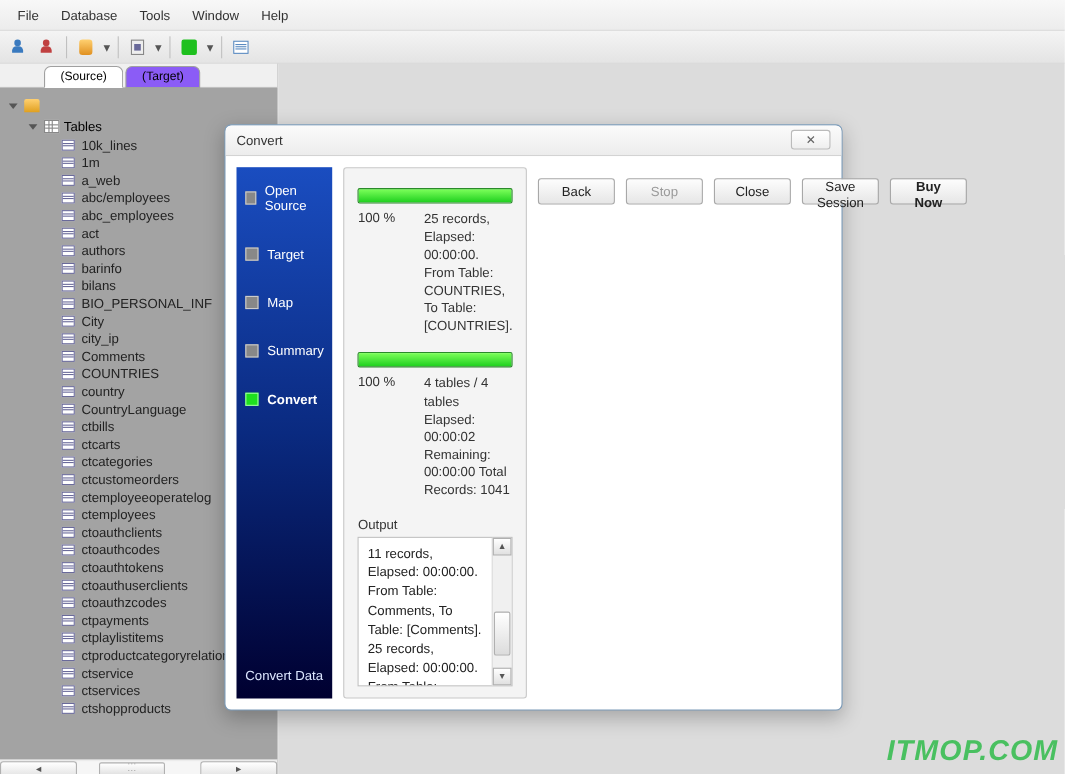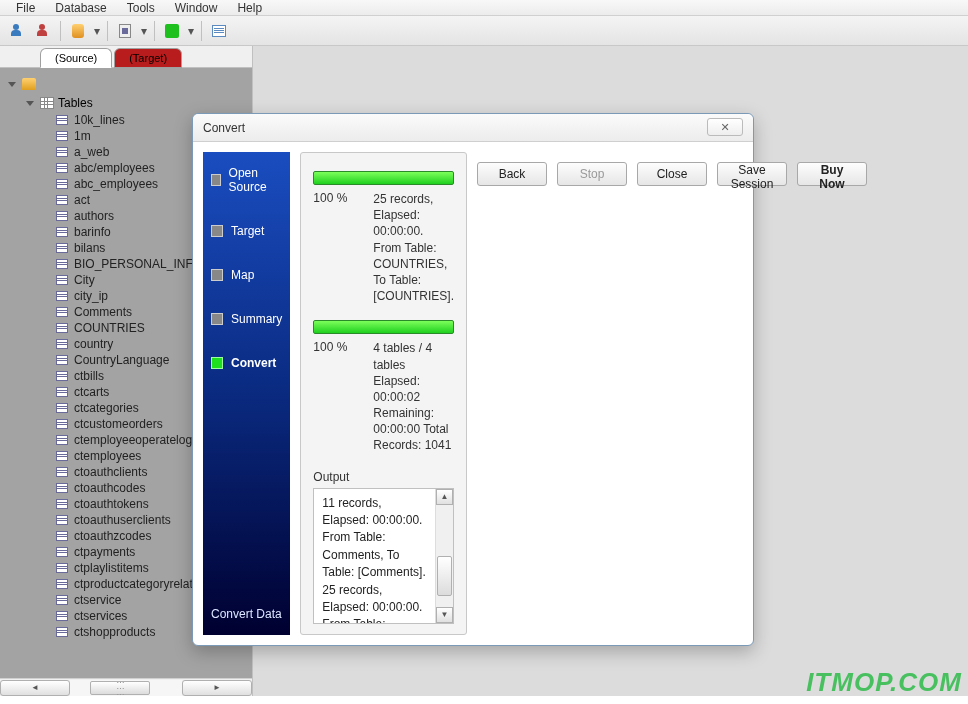--- a/index.html
+++ b/index.html
@@ -1,32 +1,32 @@
 <!DOCTYPE html>
 <html><head>
 <meta charset="utf-8">
 <style>
 * { box-sizing: border-box; margin: 0; padding: 0; font-family: "Segoe UI", Tahoma, sans-serif; font-size: 12px; }
 body { background: #fff; width: 968px; height: 704px; overflow: hidden; position: relative; }
 
 
-.menubar { background: linear-gradient(#f8f8f8, #ececec); border-bottom: 1px solid #d0d0d0; height: 16px; display: flex; align-items: center; padding: 0 6px; }
+.menubar { background: linear-gradient(#f8f8f8, #ececec); border-bottom: 1px solid #d0d0d0; height: 28px; display: flex; align-items: center; padding: 0 6px; }
 .menubar span { padding: 3px 10px; color: #333; cursor: default; }
 
 
 .toolbar { background: linear-gradient(#f4f4f4, #e4e4e4); border-bottom: 1px solid #c8c8c8; height: 30px; display: flex; align-items: center; padding: 0 6px; gap: 4px; }
 .tbtn { width: 22px; height: 22px; border: 1px solid transparent; border-radius: 2px; display: flex; align-items: center; justify-content: center; }
 .tsep { width: 1px; height: 20px; background: #c0c0c0; margin: 0 2px; }
 .drop { width: 8px; display: flex; align-items: center; justify-content: center; color: #555; }
 
 
 .main { display: flex; height: calc(100% - 54px); background: #fff; }
 .leftwrap { width: 253px; border-right: 1px solid #c0c0c0; display: flex; flex-direction: column; }
 .tabs { height: 22px; background: #f0f0f0; display: flex; align-items: flex-end; padding-left: 40px; border-bottom: 1px solid #c0c0c0; }
-.tab { padding: 3px 14px 3px 14px; border: 1px solid #a0a0a0; border-top-left-radius: 6px; border-top-right-radius: 6px; background: #b91c1c; position: relative; top: 1px; font-size: 11px; margin-right: 2px; }
+.tab { padding: 3px 14px 3px 14px; border: 1px solid #a0a0a0; border-top-left-radius: 6px; border-top-right-radius: 6px; background: #8b5cf6; position: relative; top: 1px; font-size: 11px; margin-right: 2px; }
 .tab.active { background: #fff; border-bottom-color: #fff; }
 
 .tree { flex: 1; overflow: auto; background: #a3a3a3; padding: 10px 4px 4px 4px; }
 .tree-root { margin-left: 4px; }
 .tree-db { display: flex; align-items: center; gap: 4px; }
 .tri { width: 0; height: 0; border-left: 4px solid transparent; border-right: 4px solid transparent; border-top: 5px solid #555; display: inline-block; margin-right: 2px; }
 .db-icon { width: 14px; height: 12px; background: linear-gradient(#ffd070, #e0a020); border-radius: 2px 2px 0 0; position: relative; }
 .tables-node { display: flex; align-items: center; margin-left: 18px; margin-top: 6px; gap: 4px; }
 .tbl-grid-icon { width: 14px; height: 12px; background: #fff; border: 1px solid #888; position: relative; }
 .tbl-grid-icon::before { content:""; position:absolute; left:0; right:0; top:3px; height:1px; background:#888; box-shadow: 0 3px 0 #888; }
@@ -38,21 +38,21 @@
 
 .hscroll { height: 18px; background: #f0f0f0; display: flex; align-items: center; border-top: 1px solid #d0d0d0; }
 .hscroll .btn { width: 18px; height: 16px; background: linear-gradient(#fff,#e0e0e0); border: 1px solid #b0b0b0; display:flex; align-items:center; justify-content:center; font-size:8px; color:#555; }
 .hscroll .track { flex:1; height: 16px; background: #f6f6f6; position: relative; }
 .hscroll .thumb { position:absolute; left:20px; width:60px; top:1px; bottom:1px; background: linear-gradient(#fff,#dcdcdc); border:1px solid #b0b0b0; border-radius:2px; display:flex; align-items:center; justify-content:center; }
 .hscroll .thumb::after{ content:"⋮⋮⋮"; letter-spacing:-2px; color:#999; font-size:8px; transform:rotate(90deg); }
 
 .right { flex:1; background: #dcdcdc; position: relative; }
 
 
-.dialog { position: absolute; left: 192px; top: 113px; width: 562px; background: #fff; border: 1px solid #7a9ab8; border-radius: 6px; box-shadow: 0 6px 18px rgba(0,0,0,.25); }
+.dialog { position: absolute; left: 204px; top: 113px; width: 562px; background: #fff; border: 1px solid #7a9ab8; border-radius: 6px; box-shadow: 0 6px 18px rgba(0,0,0,.25); }
 .dlg-title { height: 28px; display: flex; align-items: center; padding: 0 10px; border-bottom: 1px solid #cfcfcf; position: relative; border-radius: 6px 6px 0 0; background: linear-gradient(#fbfbfb,#ececec); }
 .dlg-title .txt { color: #333; }
 .dlg-close { position:absolute; right:10px; top:4px; width: 36px; height: 18px; border:1px solid #bbb; border-radius:3px; background: linear-gradient(#fff,#eee); display:flex; align-items:center; justify-content:center; color:#666; font-size:11px; }
 .dlg-body { padding: 10px; display:flex; gap:10px; }
 
 
 .wizard { width: 120px; background: linear-gradient(#1a4dc0 0%, #0a2a80 50%, #000030 100%); padding: 14px 8px; display:flex; flex-direction:column;gap:36px; }
 .wiz-item { display:flex; align-items:center; gap:8px; color:#fff; margin-bottom: 30px; font-size:12px; }
 .wiz-box { width:12px; height:12px; background:#888; border:1px solid #ccc; }
 .wiz-box.active { background:#1ee01e; border-color:#9eff9e; }

